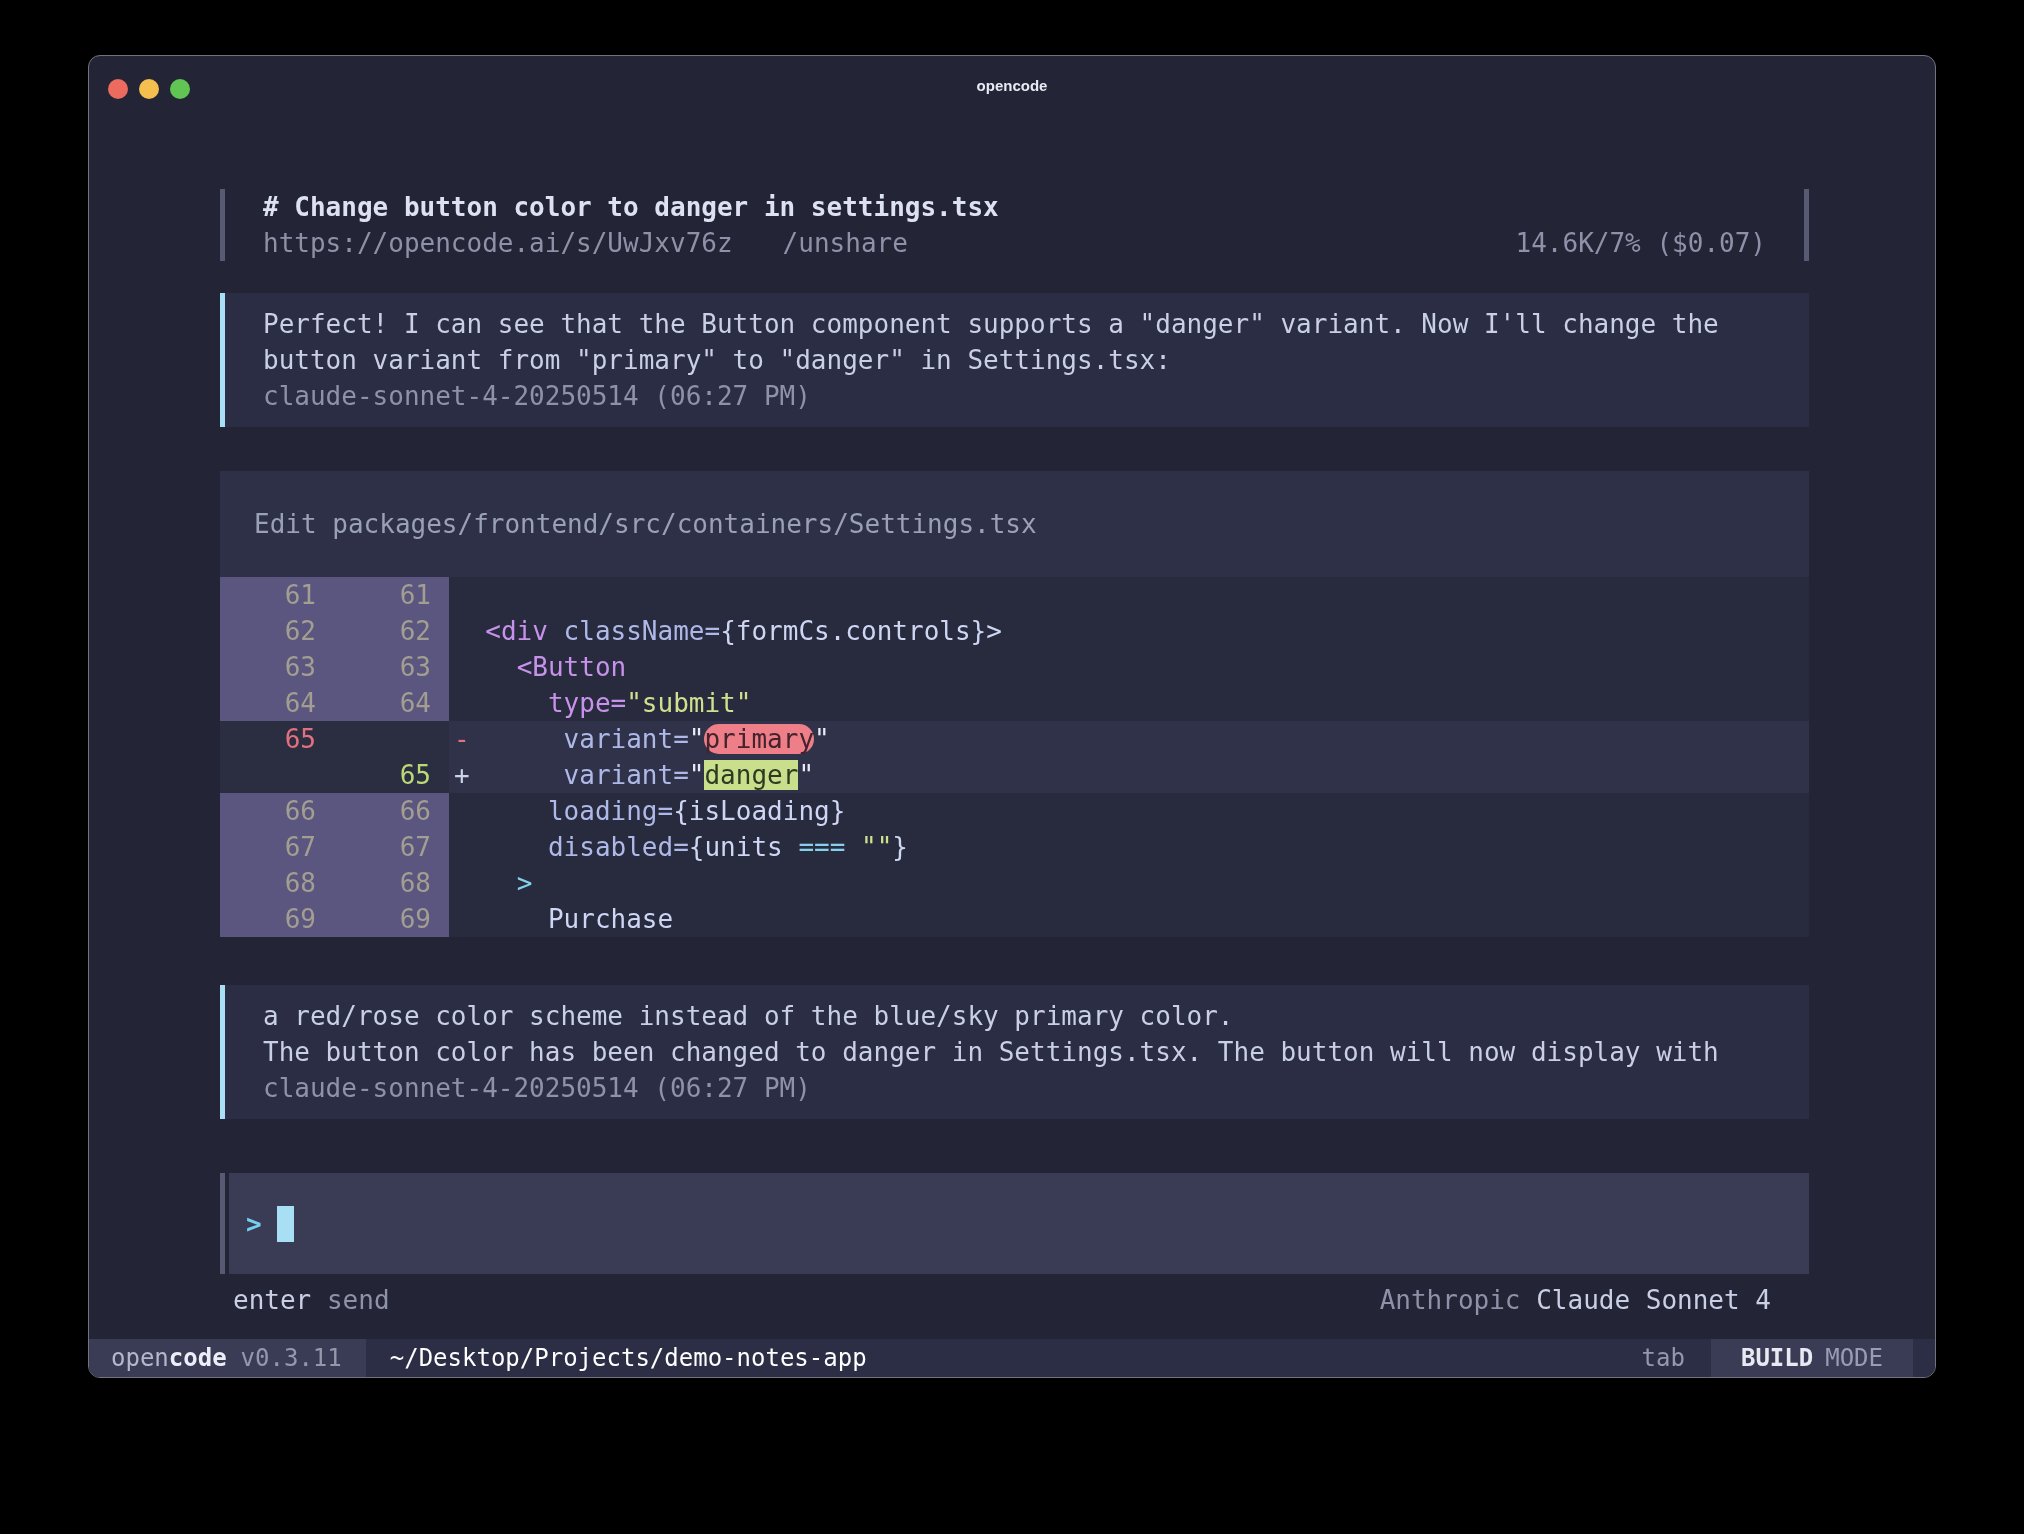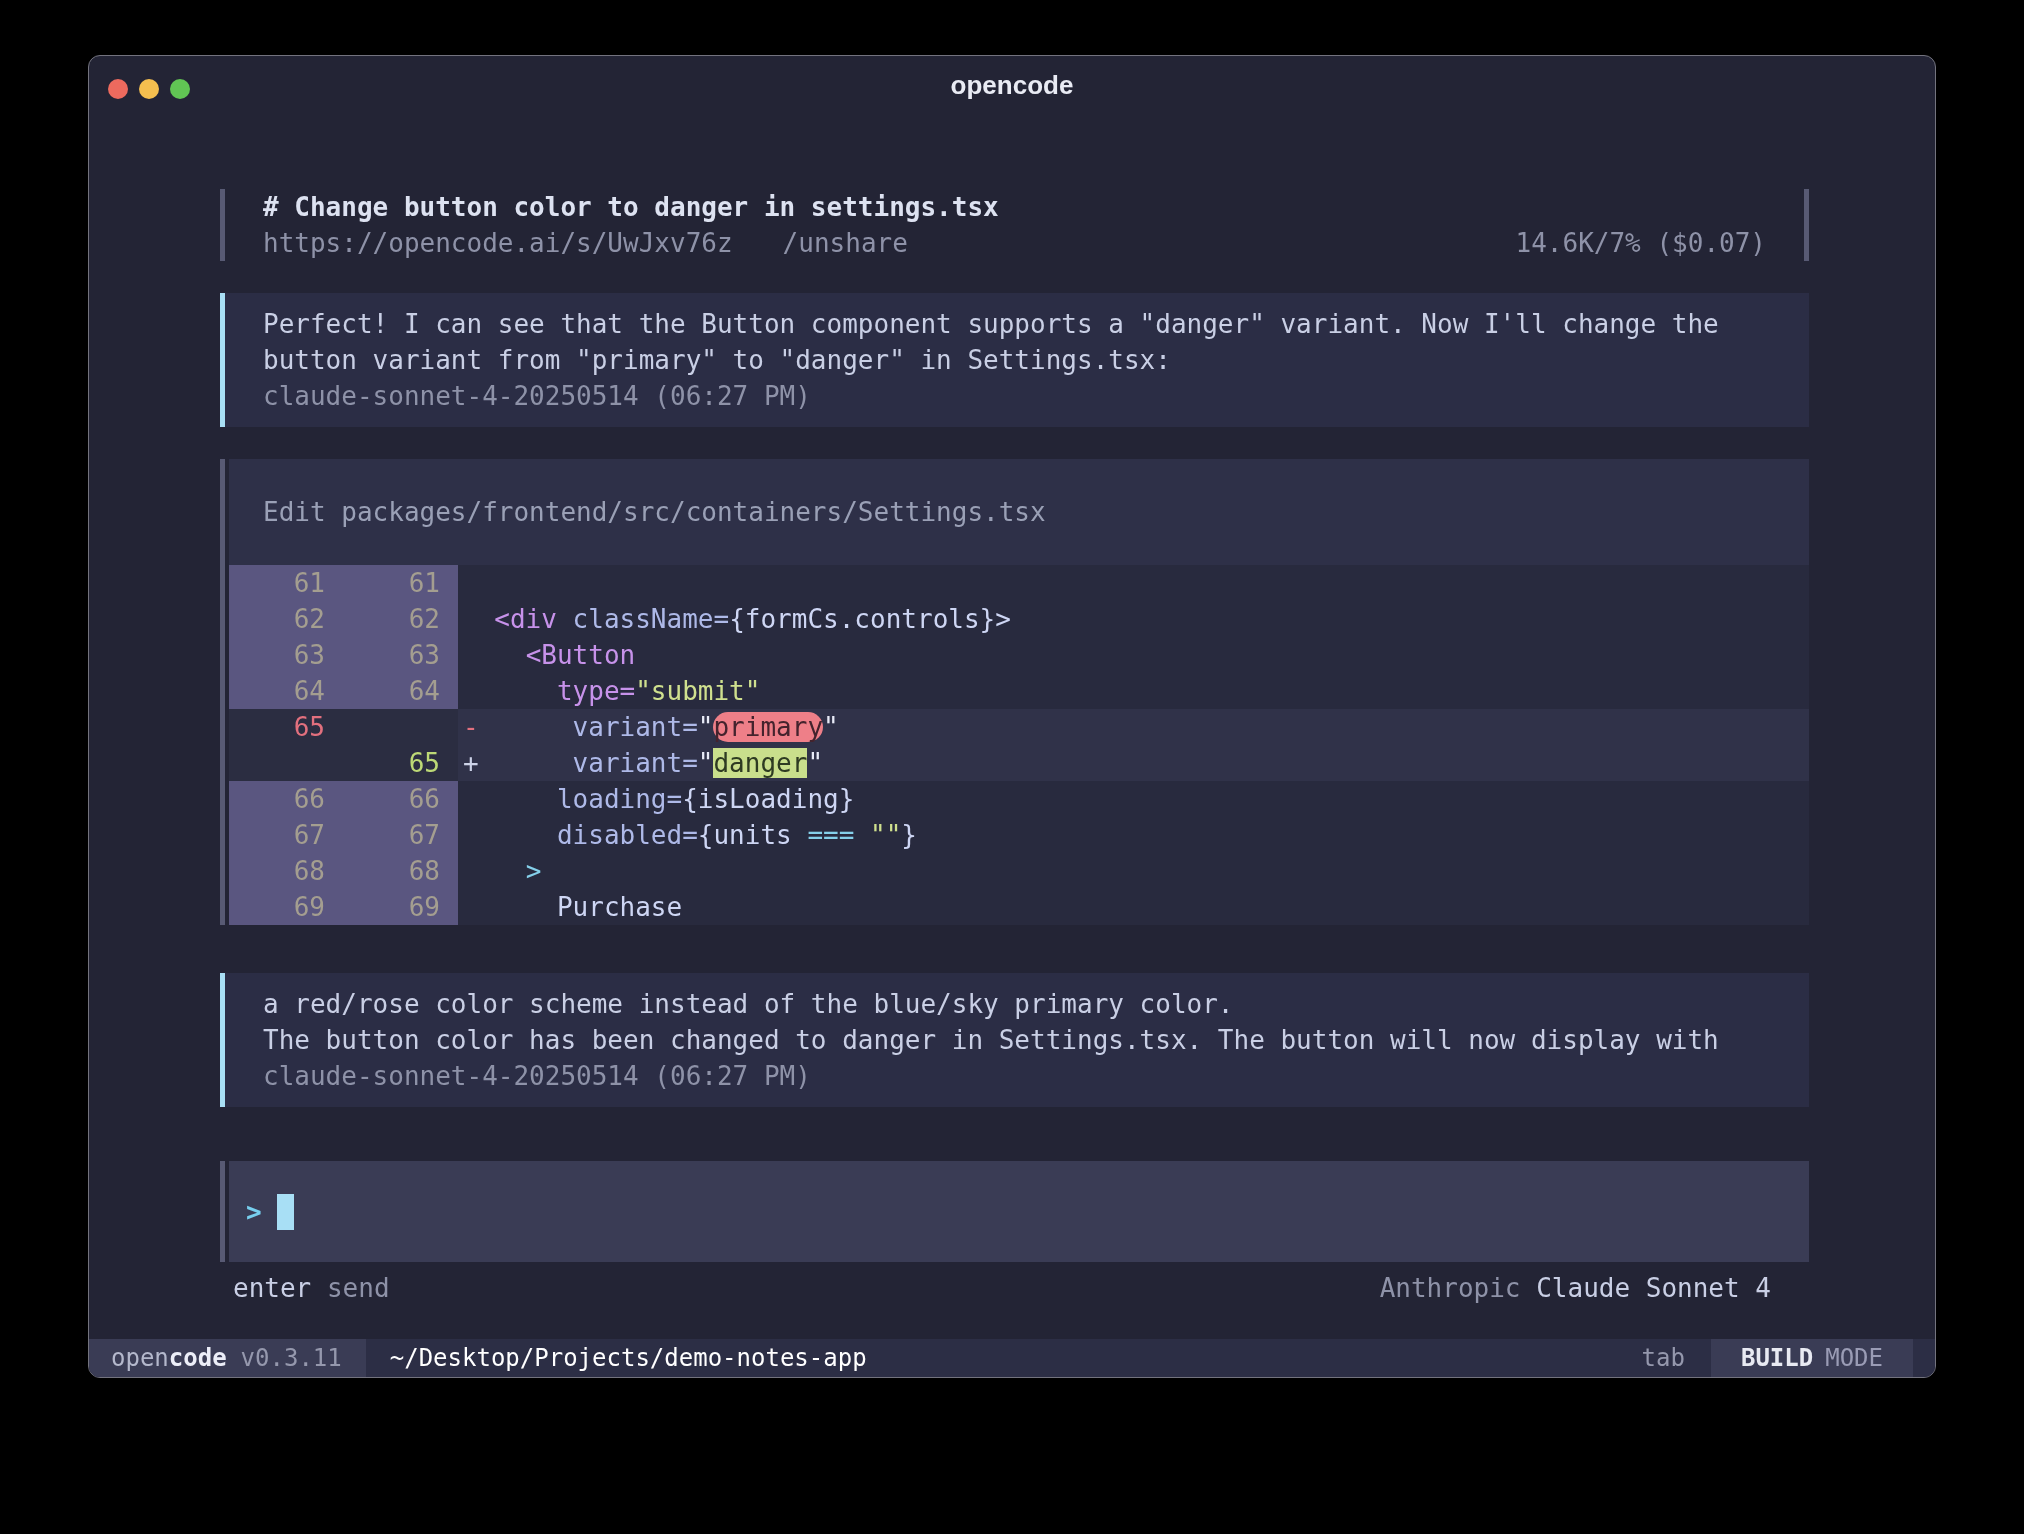--- a/index.html
+++ b/index.html
@@ -10,41 +10,41 @@
   }
   .window {
     position:absolute; left:88px; top:55px; width:1848px; height:1323px;
     background:#232435; border:1px solid #73737e; border-radius:12px; overflow:hidden;
   }
   
   .titlebar { position:relative; height:58px; display:flex; align-items:center; justify-content:center; }
   .traffic { position:absolute; left:19px; top:23px; display:flex; gap:11px; }
   .tl { width:20px; height:20px; border-radius:50%; display:inline-block; }
   .tl.red{ background:#ed6a5e; } .tl.yellow{ background:#f5bf4f; } .tl.green{ background:#61c554; }
-  .wtitle { font-family:"Liberation Sans","DejaVu Sans",sans-serif; font-weight:bold; font-size:26px; color:#e9ebf4; }
+  .wtitle { font-family:"Liberation Sans","DejaVu Sans",sans-serif; font-weight:bold; font-size:15px; color:#e9ebf4; }
   
   .col { margin-left:131px; width:1589px; }
   .mono { font-size:26px; line-height:36px; }
   
   .header-block { display:flex; margin-top:75px; }
   .vbar { width:5px; background:#585a74; flex:none; }
   .hb-body { flex:1; padding:0 0 0 38px; }
   .hb-title { font-weight:bold; color:#dde2f1; }
   .hb-sub { display:flex; align-items:center; color:#8e92a8; }
   .hb-unshare { margin-left:50px; }
   .hb-stats { margin-left:auto; margin-right:38px; }
   
   .msg { display:flex; margin-top:32px; }
   .msg .accent { width:5px; background:#a8dff5; flex:none; }
   .msg-body { flex:1; background:#2b2d45; padding:13px 8px 13px 38px; }
   .msg-line { color:#c9cfe5; }
   .msg-meta { color:#8e92a8; }
   .msg2 { margin-top:48px; }
   
-  .edit-block { display:flex; margin-top:32px; }
+  .edit-block { display:flex; margin-top:44px;flex-direction:column; }
   .edit-gap { width:4px; flex:none; }
   .edit-body { flex:1; }
   .edit-title { background:#2e3048; color:#9aa0b6; padding:35px 0 35px 34px; }
   .drow { display:flex; height:36px; }
   .gut { width:229px; flex:none; display:flex; background:#5a5680; }
   .ln { display:inline-block; text-align:right; color:#a49e90; }
   .ln.old { width:96px; } .ln.new { width:115px; }
   .code { flex:1; background:#282a3e; white-space:pre; padding-left:5px; color:#ced6f4; }
   .drow.del .gut, .drow.add .gut { background:#2b2d41; }
   .drow.del .code, .drow.add .code { background:#303249; }

